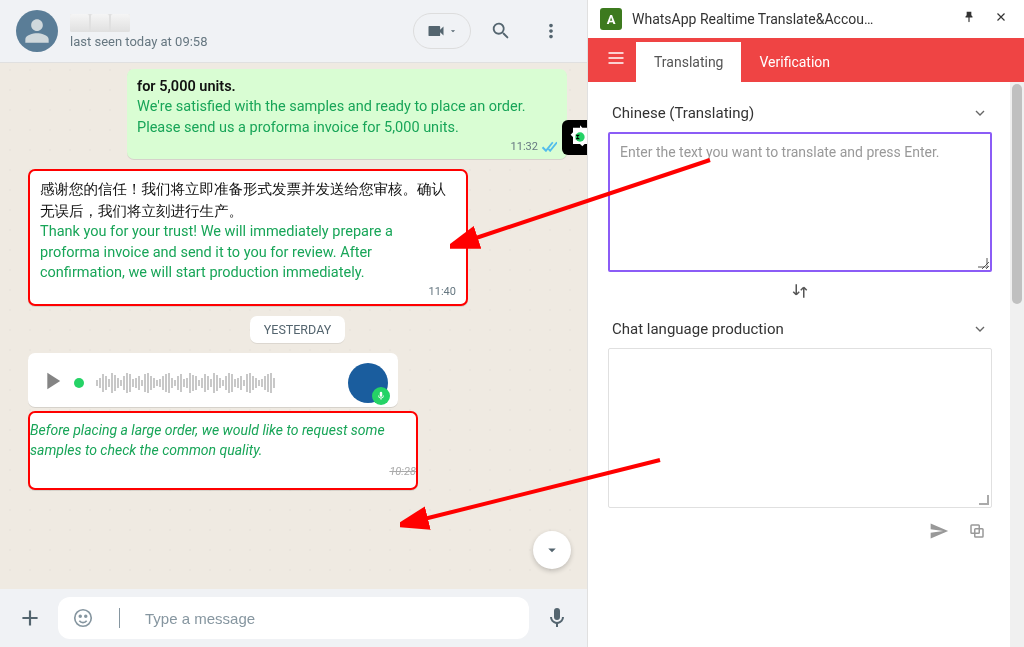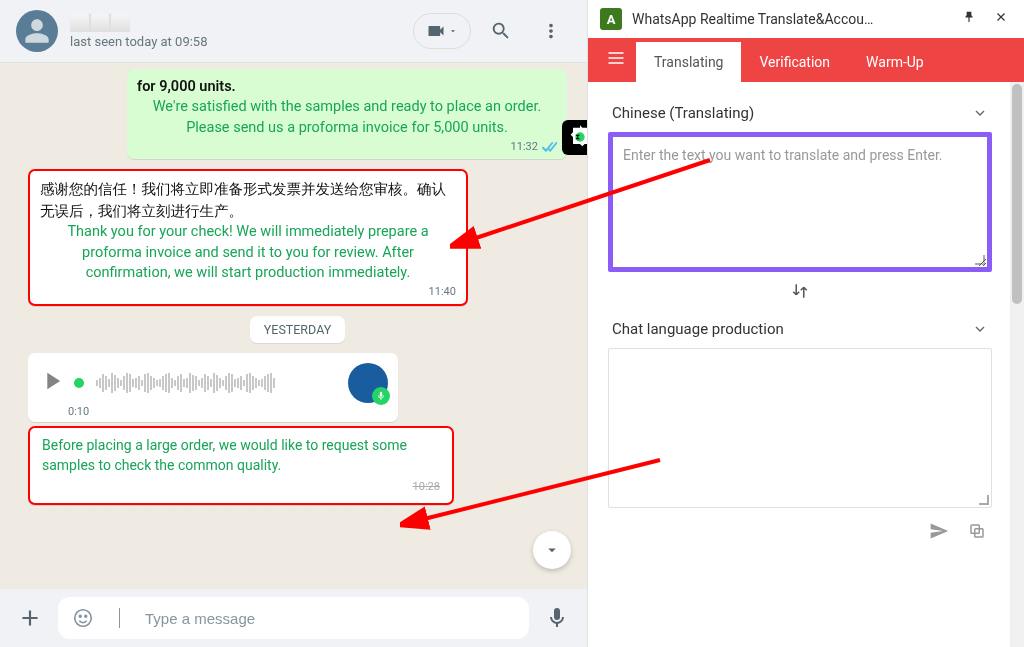--- a/index.html
+++ b/index.html
@@ -79,21 +79,21 @@
 .msg-bubble-in {
   background: #fff;
   border-radius: 7px;
   padding: 8px 10px 6px;
   margin-bottom: 10px;
   max-width: 440px;
   width: fit-content;
   box-shadow: 0 1px 0 rgba(0,0,0,0.1);
 }
 .msg-text-bold { font-size: 14.5px; color: #111; font-weight: 600; line-height: 1.4; }
-.msg-text-green { font-size: 14.5px; color: #18a558; line-height: 1.4; text-align: center; }
+.msg-text-green { font-size: 14.5px; color: #18a558; line-height: 1.4; }
 .msg-text-cn { font-size: 14.5px; color: #111; line-height: 1.5; }
 .msg-time {
   font-size: 11px; color: #667781; text-align: right;
   margin-top: 2px; display: flex; justify-content: flex-end; align-items: center; gap: 3px;
 }
 .red-border { border: 2px solid #ff0000; }
 .logo-badge {
   position: absolute; right: -30px; bottom: 4px;
   width: 35px; height: 35px; background: #000;
   border-radius: 6px; display: flex; align-items: center; justify-content: center;
@@ -130,27 +130,28 @@
   position: relative;
 }
 .voice-mic {
   position: absolute; bottom: -2px; right: -2px;
   width: 18px; height: 18px; background: #25d366;
   border-radius: 50%; display: flex; align-items: center; justify-content: center;
 }
 .voice-meta { font-size: 11px; color: #667781; margin-top: 2px; padding-left: 30px; }
 .voice-trans {
   background: #fff;
-  padding: 8px 12px;
+  padding: 8px 0;
   font-size: 14px;
   color: #18a558;
   border-radius: 7px;
-  width: 426px;
+  width: 390px;
   line-height: 1.4;
   box-shadow: 0 1px 0 rgba(0,0,0,0.1);
+  font-style: italic;
 }
 .voice-trans-time { color: #aaa; text-align: right; font-size: 11px; margin-top: 4px; text-decoration: line-through; }
 .scroll-down {
   position: absolute; right: 16px; bottom: 20px;
   width: 38px; height: 38px; background: #fff;
   border-radius: 50%; box-shadow: 0 2px 5px rgba(0,0,0,0.2);
   display: flex; align-items: center; justify-content: center;
   cursor: pointer; color: #54656f;
 }
 .wa-input {
@@ -238,21 +239,21 @@
   background: #c0c0c0;
   border-radius: 5px;
 }
 .lang-row {
   display: flex; justify-content: space-between; align-items: center;
   padding: 6px 4px 10px;
   font-size: 15px; color: #333;
   cursor: pointer;
 }
 .trans-textarea {
-  border: 5px solid #8b5cf6;
+  border: 2px solid #8b5cf6;
   min-height: 140px;
   padding: 10px;
   font-size: 14px;
   color: #999;
   border-radius: 2px;
   position: relative;
   resize: both;
   overflow: auto;
 }
 .trans-textarea::after {
@@ -335,40 +336,40 @@
       <div class="wa-icon-btn">
         <svg width="22" height="22" viewBox="0 0 24 24" fill="#54656f">
             <path d="M12 8c1.1 0 2-.9 2-2s-.9-2-2-2-2 .9-2 2 .9 2 2 2zm0 2c-1.1 0-2 .9-2 2s.9 2 2 2 2-.9 2-2-.9-2-2-2zm0 6c-1.1 0-2 .9-2 2s.9 2 2 2 2-.9 2-2-.9-2-2-2z"></path>
           </svg>
       </div>
     </div>
   </div>
 
   <div class="wa-messages">
     <div class="msg-bubble-out" style="margin-top:-4px">
-      <div class="msg-text-bold">for 9,000 units.</div>
+      <div class="msg-text-bold">for 5,000 units.</div>
       <div class="msg-text-green">We're satisfied with the samples and ready to place an order. Please send us a proforma invoice for 5,000 units.</div>
       <div class="msg-time">
         <span>11:32</span>
         <svg width="16" height="11" viewBox="0 0 16 11">
             <path fill="#53bdeb" d="M11.07.65l-6.1 7.7L2.2 5.6.8 7l4.2 4.2 7.5-9.4zM15.3.65l-6.1 7.7-.9-.9-1.4 1.4 2.3 2.3 7.5-9.4z"></path>
           </svg>
       </div>
       <div class="logo-badge">
         <svg width="28" height="28" viewBox="0 0 24 24">
             <path fill="#fff" d="M12 2l2 2h6v4l2 2-2 2v6h-4l-2 2-2-2H6v-6l-2-2 2-2V4h6z"></path>
             <circle cx="12" cy="12" r="4" fill="#25d366"></circle>
             <path fill="#000" d="M8 10l2 2-2 2 4 0-2-2 2-2z"></path>
           </svg>
       </div>
     </div>
 
     <div class="msg-bubble-in red-border">
       <div class="msg-text-cn">感谢您的信任！我们将立即准备形式发票并发送给您审核。确认无误后，我们将立刻进行生产。</div>
-      <div class="msg-text-green">Thank you for your check! We will immediately prepare a proforma invoice and send it to you for review. After confirmation, we will start production immediately.</div>
+      <div class="msg-text-green">Thank you for your trust! We will immediately prepare a proforma invoice and send it to you for review. After confirmation, we will start production immediately.</div>
       <div class="msg-time">11:40</div>
     </div>
 
     <div class="date-divider">YESTERDAY</div>
 
     <div class="voice-bubble">
       <div class="voice-row">
         <div class="voice-play">
           <svg width="28" height="28" viewBox="0 0 24 24" fill="#848484">
               <path d="M8 5v14l11-7z"></path>
@@ -438,21 +439,20 @@
             <span style="height: 10px;"></span>
           </div>
         <div class="voice-avatar">
           <div class="voice-mic">
             <svg width="10" height="10" viewBox="0 0 24 24" fill="#fff">
                 <path d="M12 14a3 3 0 003-3V5a3 3 0 00-6 0v6a3 3 0 003 3zm5-3a5 5 0 01-10 0H5a7 7 0 006 6.9V21h2v-3.1A7 7 0 0019 11h-2z"></path>
               </svg>
           </div>
         </div>
       </div>
-      <div class="voice-meta">0:10</div>
     </div>
 
     <div class="voice-trans red-border">
       <span>Before placing a large order, we would like to request some samples to check the common quality.</span>
       <div class="voice-trans-time">10:28</div>
     </div>
 
     <div class="scroll-down">
       <svg width="18" height="18" viewBox="0 0 24 24" fill="#54656f">
           <path d="M7 10l5 5 5-5z"></path>
@@ -503,21 +503,20 @@
   </div>
 
   <div class="ext-tabs">
     <div class="ext-hamburger">
       <svg width="20" height="20" viewBox="0 0 24 24" fill="none" stroke="#fff" stroke-width="2">
           <path d="M3 6h18M3 12h18M3 18h18"></path>
         </svg>
     </div>
     <div class="ext-tab active">Translating</div>
     <div class="ext-tab">Verification</div>
-    <div class="ext-tab">Warm-Up</div>
   </div>
 
   <div class="ext-body">
     <div class="lang-row">
       <span>Chinese (Translating)</span>
       <svg width="16" height="16" viewBox="0 0 24 24" fill="none" stroke="#666" stroke-width="2">
           <path d="M6 9l6 6 6-6"></path>
         </svg>
     </div>
     <div class="trans-textarea">

